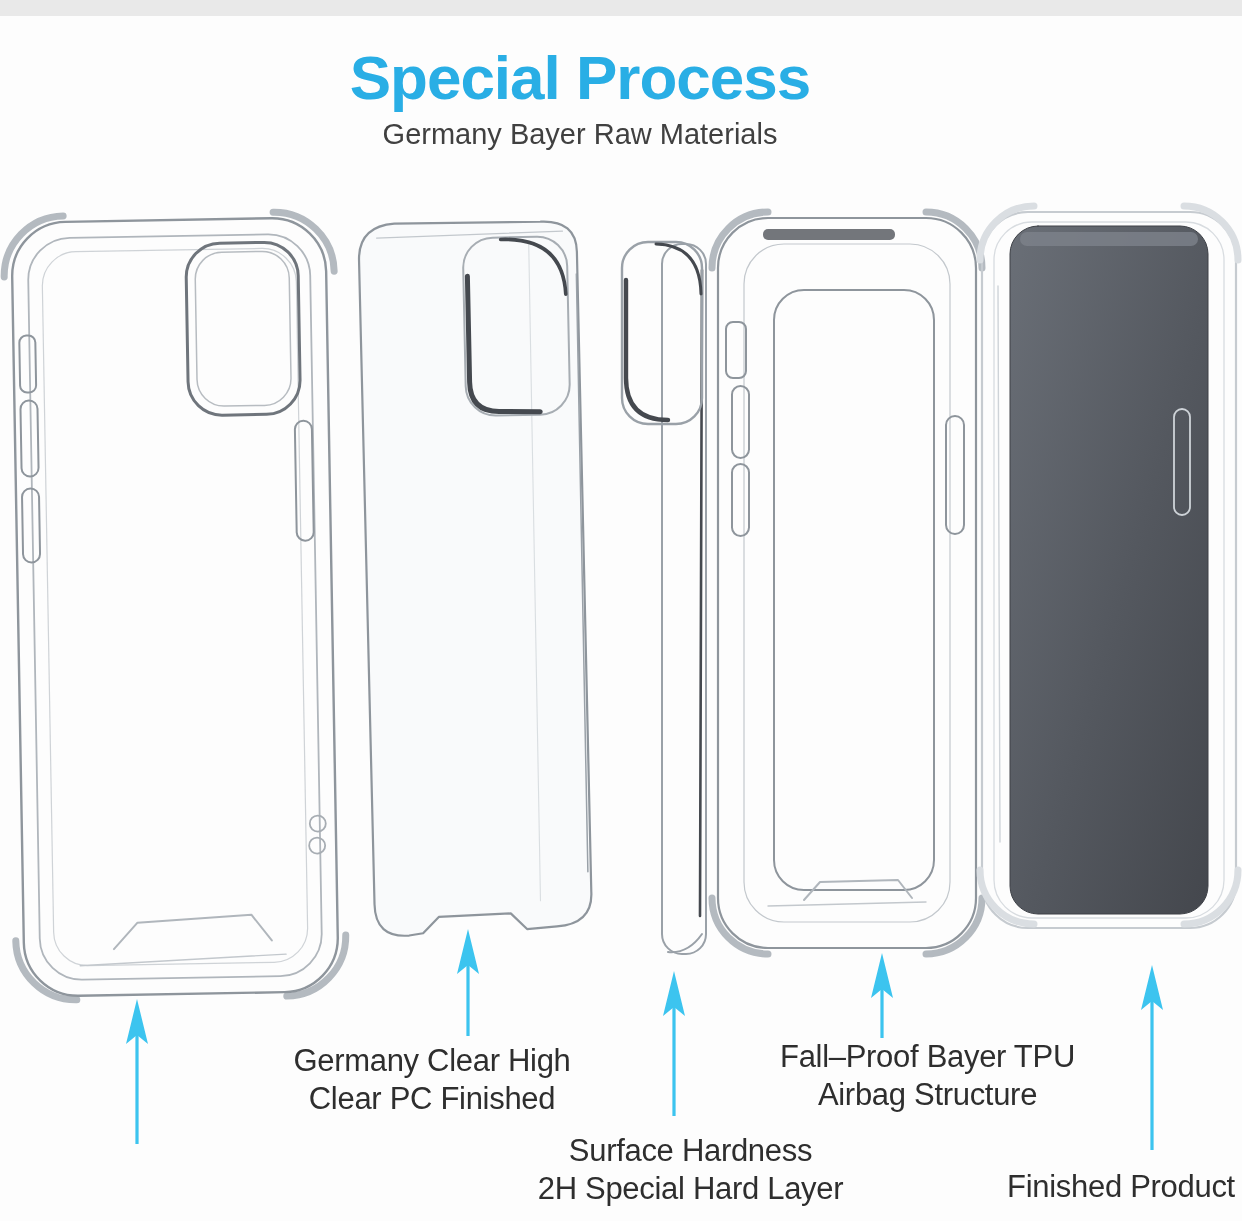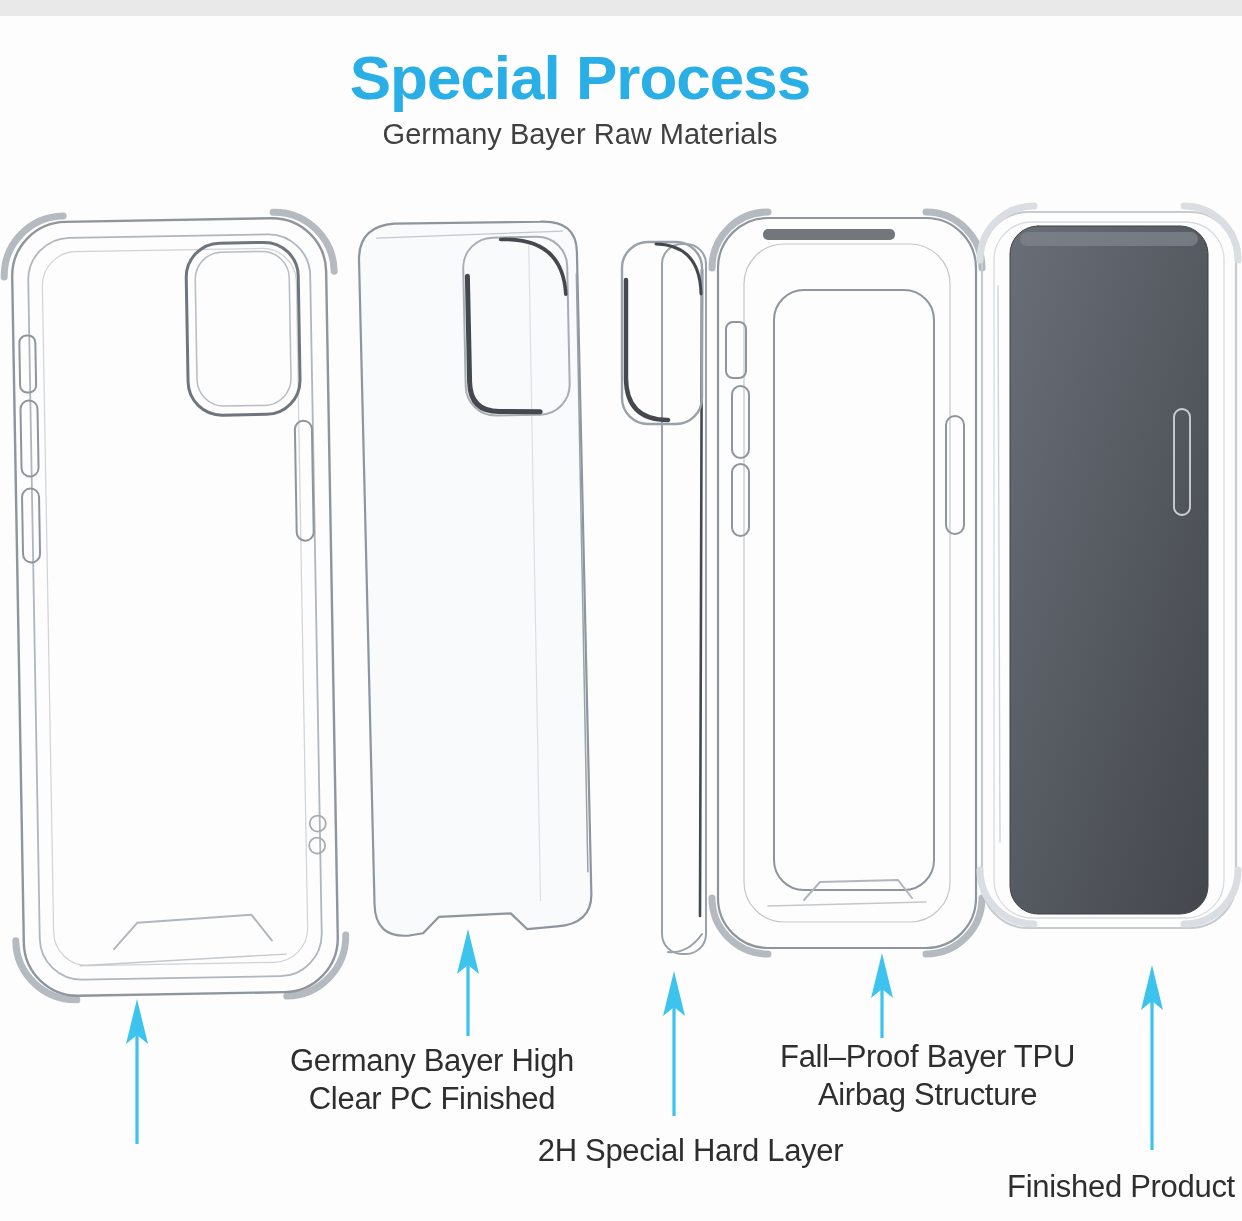--- a/index.html
+++ b/index.html
@@ -171,24 +171,25 @@
     <rect x="12.4" y="36" width="3.2" height="50" fill="var(--arrow-cyan,#3cc4ef)"></rect>
   </svg>
   <svg class="arrow" style="left:1138px;top:948px;" width="28" height="188" viewBox="0 0 28 188">
     <polygon points="14,1 25,46 14,37 3,46" fill="var(--arrow-cyan,#3cc4ef)"></polygon>
     <rect x="12.4" y="36" width="3.2" height="150" fill="var(--arrow-cyan,#3cc4ef)"></rect>
   </svg>
 
   <div class="lbl" style="left:2px;top:1120px;width:260px;">
   </div>
   <div class="lbl" style="left:272px;top:1026px;width:320px;">
-    <span>Germany Bayer High</span>
+    <span>Germany Clear High</span>
     <span>Clear PC Finished</span>
   </div>
   <div class="lbl" style="left:518px;top:1116px;width:345px;">
+    <span>Surface Hardness</span>
     <span>2H Special Hard Layer</span>
   </div>
   <div class="lbl" style="left:760px;top:1022px;width:335px;">
     <span>Fall–Proof Bayer TPU</span>
     <span>Airbag Structure</span>
   </div>
   <div class="lbl" style="left:1000px;top:1152px;width:242px;">
     <span>Finished Product</span>
   </div>
 

